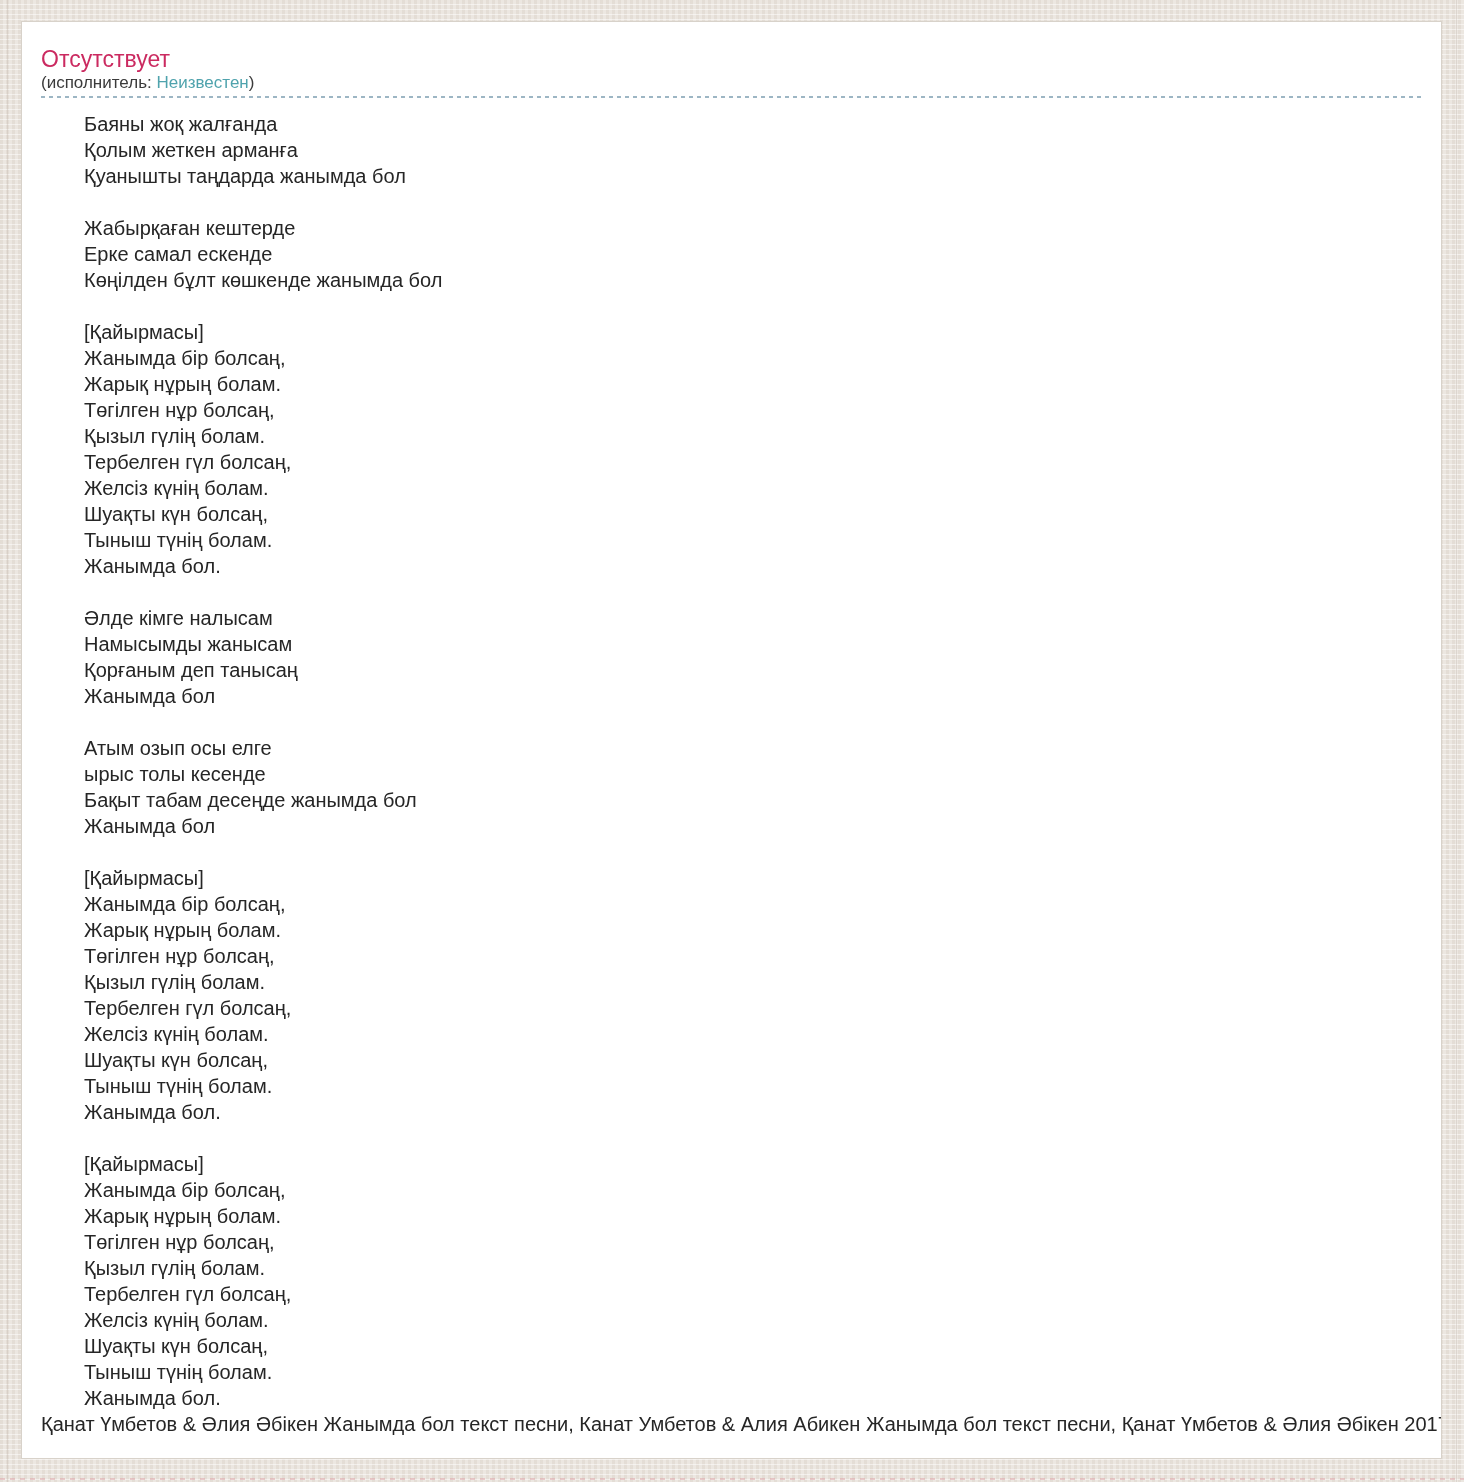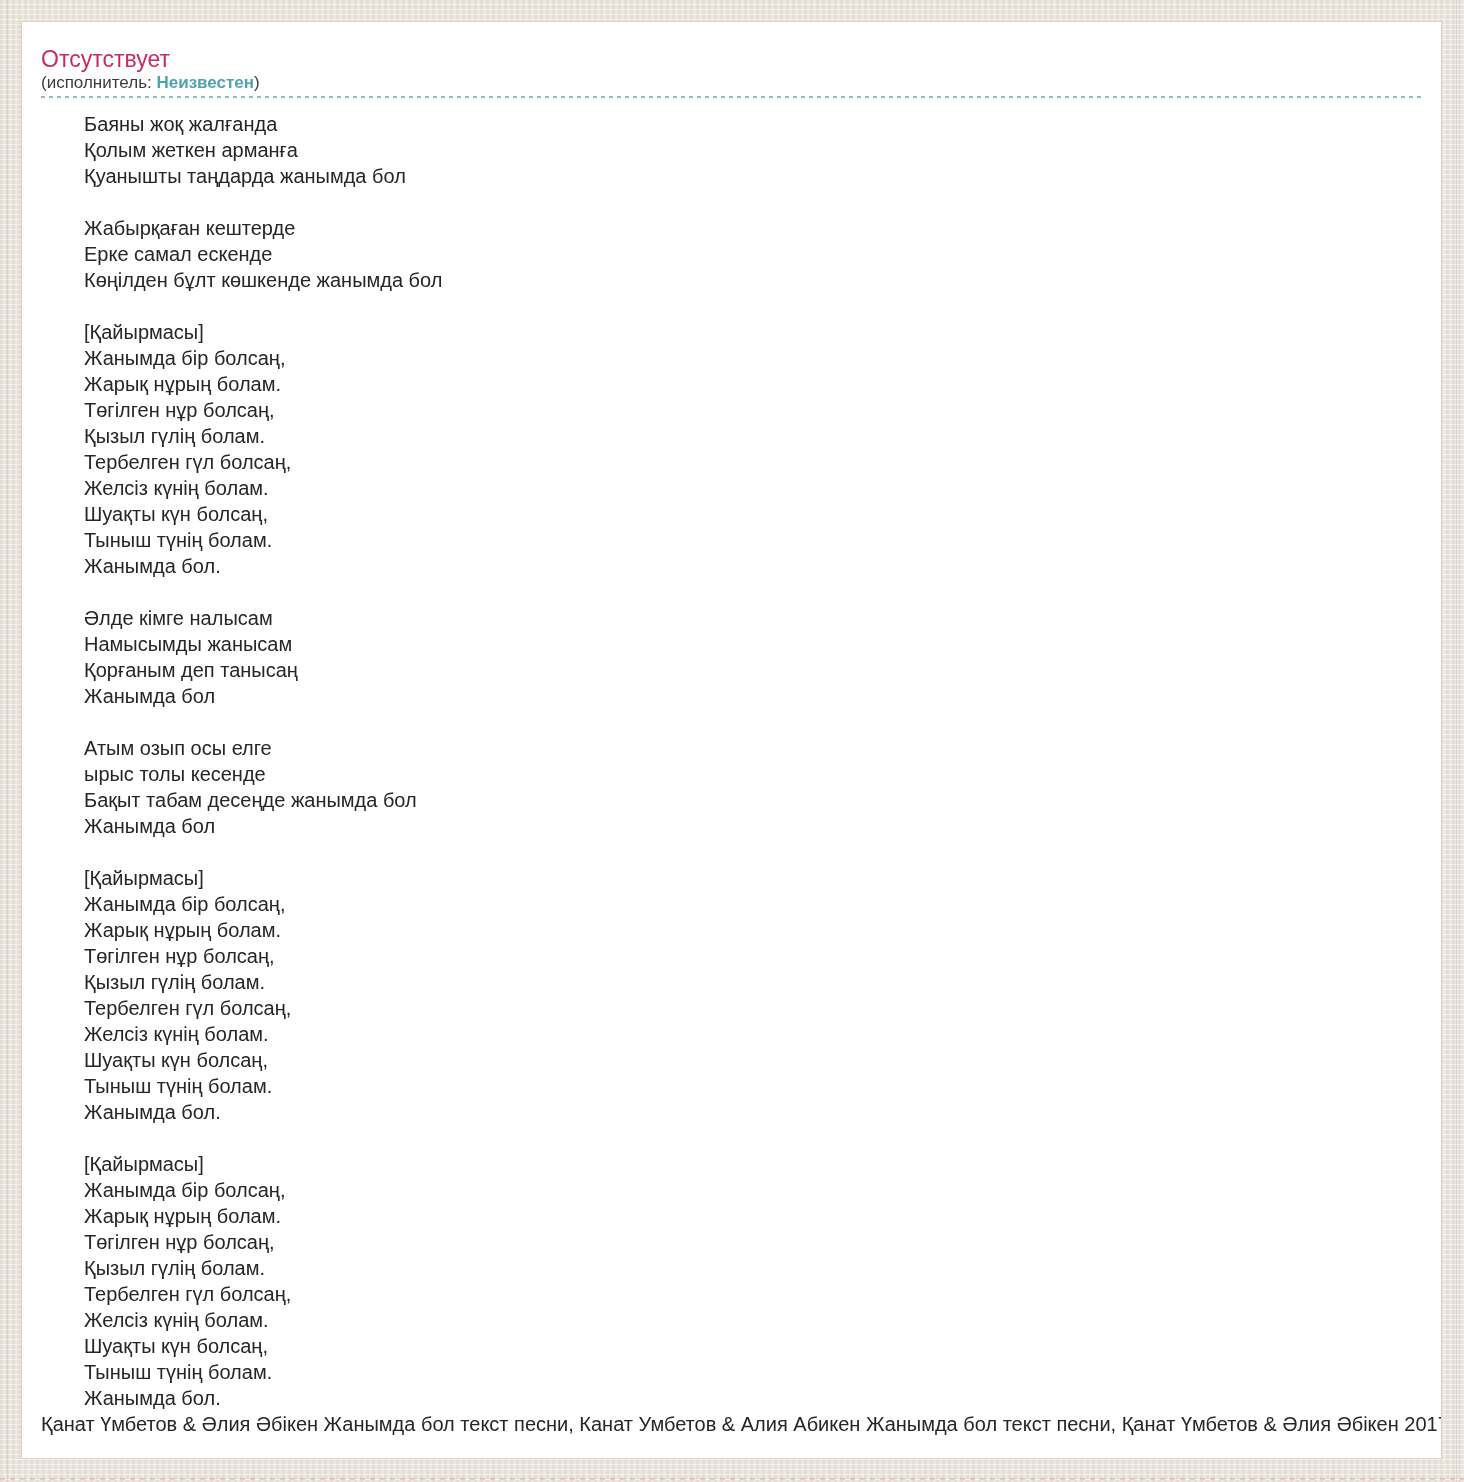--- a/index.html
+++ b/index.html
@@ -60,21 +60,20 @@
   }
   .artist-line {
     font-size: 17px;
     line-height: 19px;
     color: #3b3b3b;
   }
   .artist-link {
     color: #4fa3ad;
     text-decoration: none;
     cursor: pointer;
-    font-weight: bold;
   }
   .lyrics {
     margin-top: 13px;
     font-size: 20px;
     line-height: 26px;
     color: #262626;
     white-space: pre;
     margin-left: 43px;
   }
   .credits {

